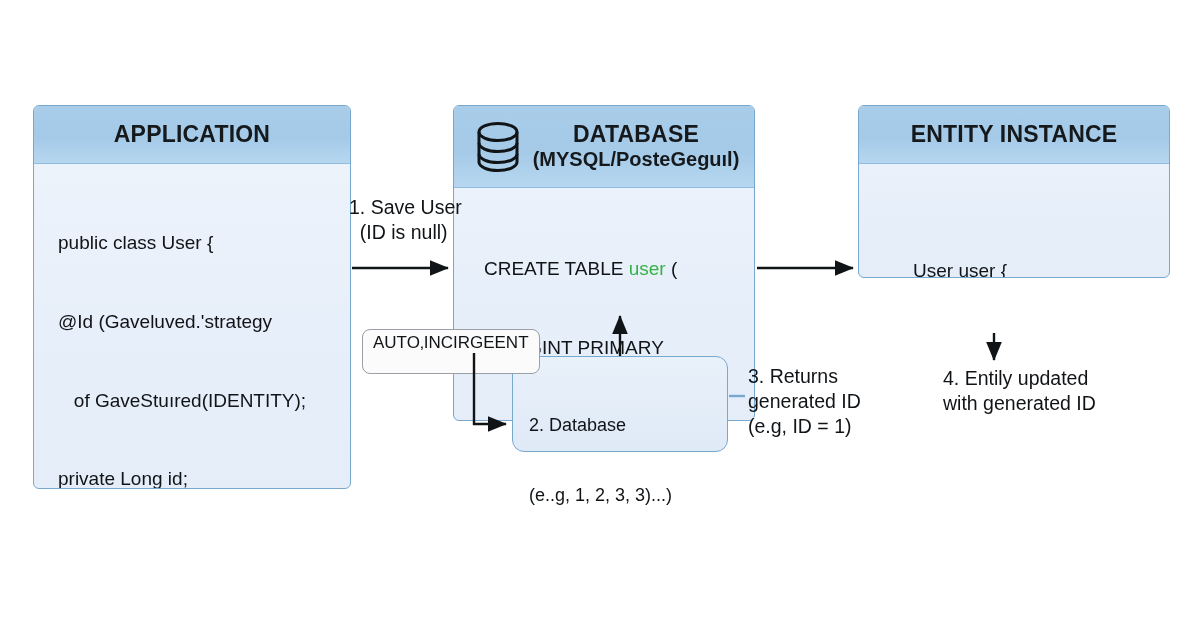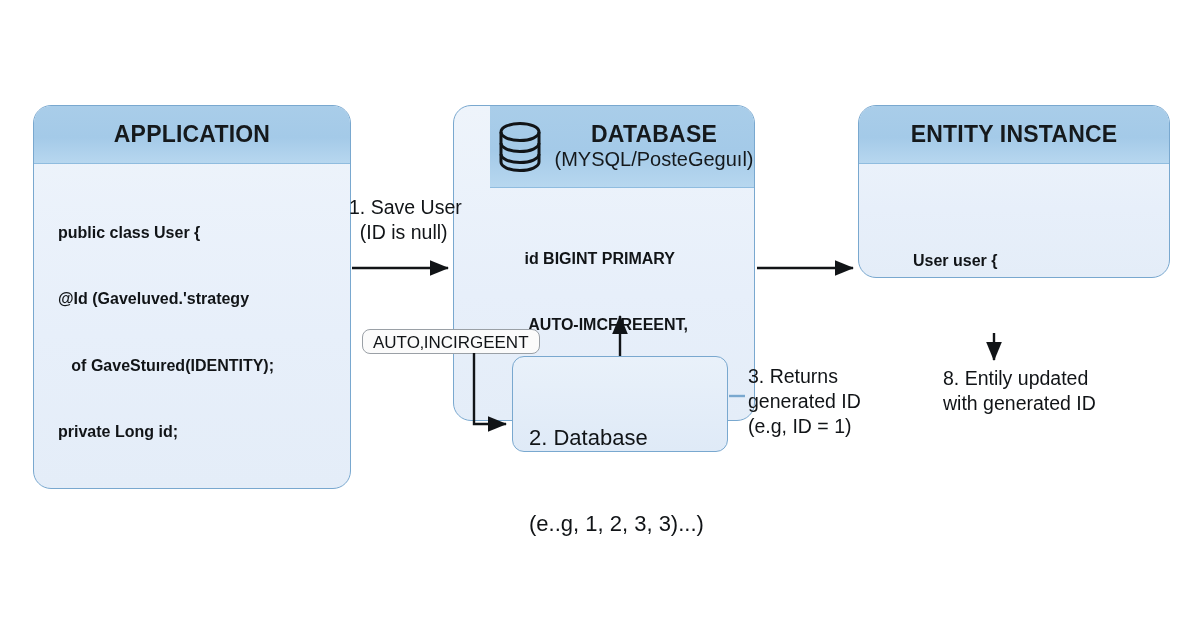--- a/index.html
+++ b/index.html
@@ -13,21 +13,21 @@
     height: 630px;
     background: #ffffff;
     font-family: "Liberation Sans", sans-serif;
     overflow: hidden;
   }
 
   
   .panel {
     position: absolute;
     border: 1.5px solid #79a8cf;
-    border-radius: 18px;
+    border-radius: 6px;
     background: linear-gradient(180deg, #eef4fb 0%, #e7effa 60%, #e4edf8 100%);
     box-sizing: border-box;
     overflow: hidden;
   }
   .panel-header {
     position: relative;
     height: 58px;
     background: linear-gradient(180deg, #a9cde9 0%, #a4cae8 55%, #b7d7ef 100%);
     border-bottom: 1px solid #8fbcdf;
     display: flex;
@@ -43,66 +43,65 @@
   .panel-title {
     font-size: 23px;
     font-weight: bold;
     color: #15191c;
     letter-spacing: 0.2px;
     line-height: 1.05;
     text-align: center;
   }
   .panel-sub {
     font-size: 20px;
-    font-weight: normal;
+    font-weight: bold;
     color: #15191c;
     text-align: center;
     line-height: 1.15;
     margin-top: 2px;
   }
   .panel-body {
     padding: 14px 20px 10px 24px;
-    font-size: 16px;
+    font-size: 19px;
     color: #111417;
     line-height: 1.38;
     white-space: pre;
-    font-weight: bold;
   }
   .panel-body.db {
     padding-left: 30px;
   }
   .code-line { white-space: pre; }
   .kw-green { color: #35b446; }
 
   
   .db-icon { width: 46px; height: 52px; flex: 0 0 auto; }
 
   
   .inner-box {
     position: absolute;
     border: 1.5px solid #79a8cf;
     border-radius: 12px;
     background: linear-gradient(180deg, #e9f1fa 0%, #dfeaf7 100%);
     box-sizing: border-box;
     padding: 10px 14px 12px 16px;
-    font-size: 22px;
+    font-size: 18px;
     line-height: 1.3;
     color: #111417;
     white-space: pre;
   }
 
   
   .pill {
     position: absolute;
     border: 1.4px solid #9aa0a6;
     border-radius: 8px;
     background: #fbfbfb;
     font-size: 17px;
     color: #111417;
-    padding: 3px 10px 0 10px;
+    padding: 3px 10px 20px 10px;
     white-space: nowrap;
     box-sizing: border-box;
   }
 
   
   .note {
     position: absolute;
     font-size: 19.5px;
     color: #111417;
     line-height: 1.28;
@@ -130,36 +129,37 @@
       <div class="code-line">public class User {</div>
       <div class="code-line">@Id (Gaveluved.'strategy</div>
       <div class="code-line">   of GaveStuıred(IDENTITY);</div>
       <div class="code-line">private Long id;</div>
       
       
     </div>
 
   </div>
 
-  <div class="panel" style="left:453px; top:105px; width:302px; height:316px;padding-left:36px;">
+  <div class="panel" style="left:453px; top:105px; width:302px; height:316px;">
     <div class="panel-header tall">
       <svg class="db-icon" viewBox="0 0 46 52">
         <g fill="none" stroke="#111417" stroke-width="3">
           <ellipse cx="23" cy="11" rx="19" ry="8.5"></ellipse>
           <path d="M4 11 v11 a19 8.5 0 0 0 38 0 v-11"></path>
           <path d="M4 22 v11 a19 8.5 0 0 0 38 0 v-11"></path>
           <path d="M4 33 v8 a19 8.5 0 0 0 38 0 v-8"></path>
         </g>
       </svg>
       <div>
         <div class="panel-title">DATABASE</div>
         <div class="panel-sub">(MYSQL/PosteGeguıl)</div>
       </div>
     </div>
     <div class="panel-body db" style="padding-top:16px;">
+      <div class="code-line"><span>CREATE TABLE </span><span class="kw-green">user</span><span> (</span></div>
       <div class="code-line"> id BIGINT PRIMARY</div>
       <div class="code-line">  AUTO-IMCF.REEENT,</div>
       
     </div>
   </div>
 
   <div class="inner-box" style="left:512px; top:356px; width:216px; height:96px;">
     <div>2. Database</div>
     <div>(e..g, 1, 2, 3, 3)...)</div>
   </div>
@@ -177,21 +177,21 @@
     </div>
   </div>
 
   <div class="note" style="left:349px; top:195px;">1. Save User
   (ID is null)</div>
 
   <div class="note" style="left:748px; top:364px;">3. Returns
 generated ID
 (e.g, ID = 1)</div>
 
-  <div class="note" style="left:943px; top:366px;">8. Entily updated
+  <div class="note" style="left:943px; top:366px;">4. Entily updated
 with generated ID</div>
 
   <svg id="arrows">
     <defs>
       <marker id="ah" markerWidth="9" markerHeight="9" refX="7.6" refY="3.3" orient="auto" markerUnits="strokeWidth">
         <path d="M0,0 L8,3.3 L0,6.6 z" fill="#111417"></path>
       </marker>
     </defs>
 
     <line x1="352" y1="268" x2="448" y2="268" stroke="#111417" stroke-width="2.4" marker-end="url(#ah)"></line>

